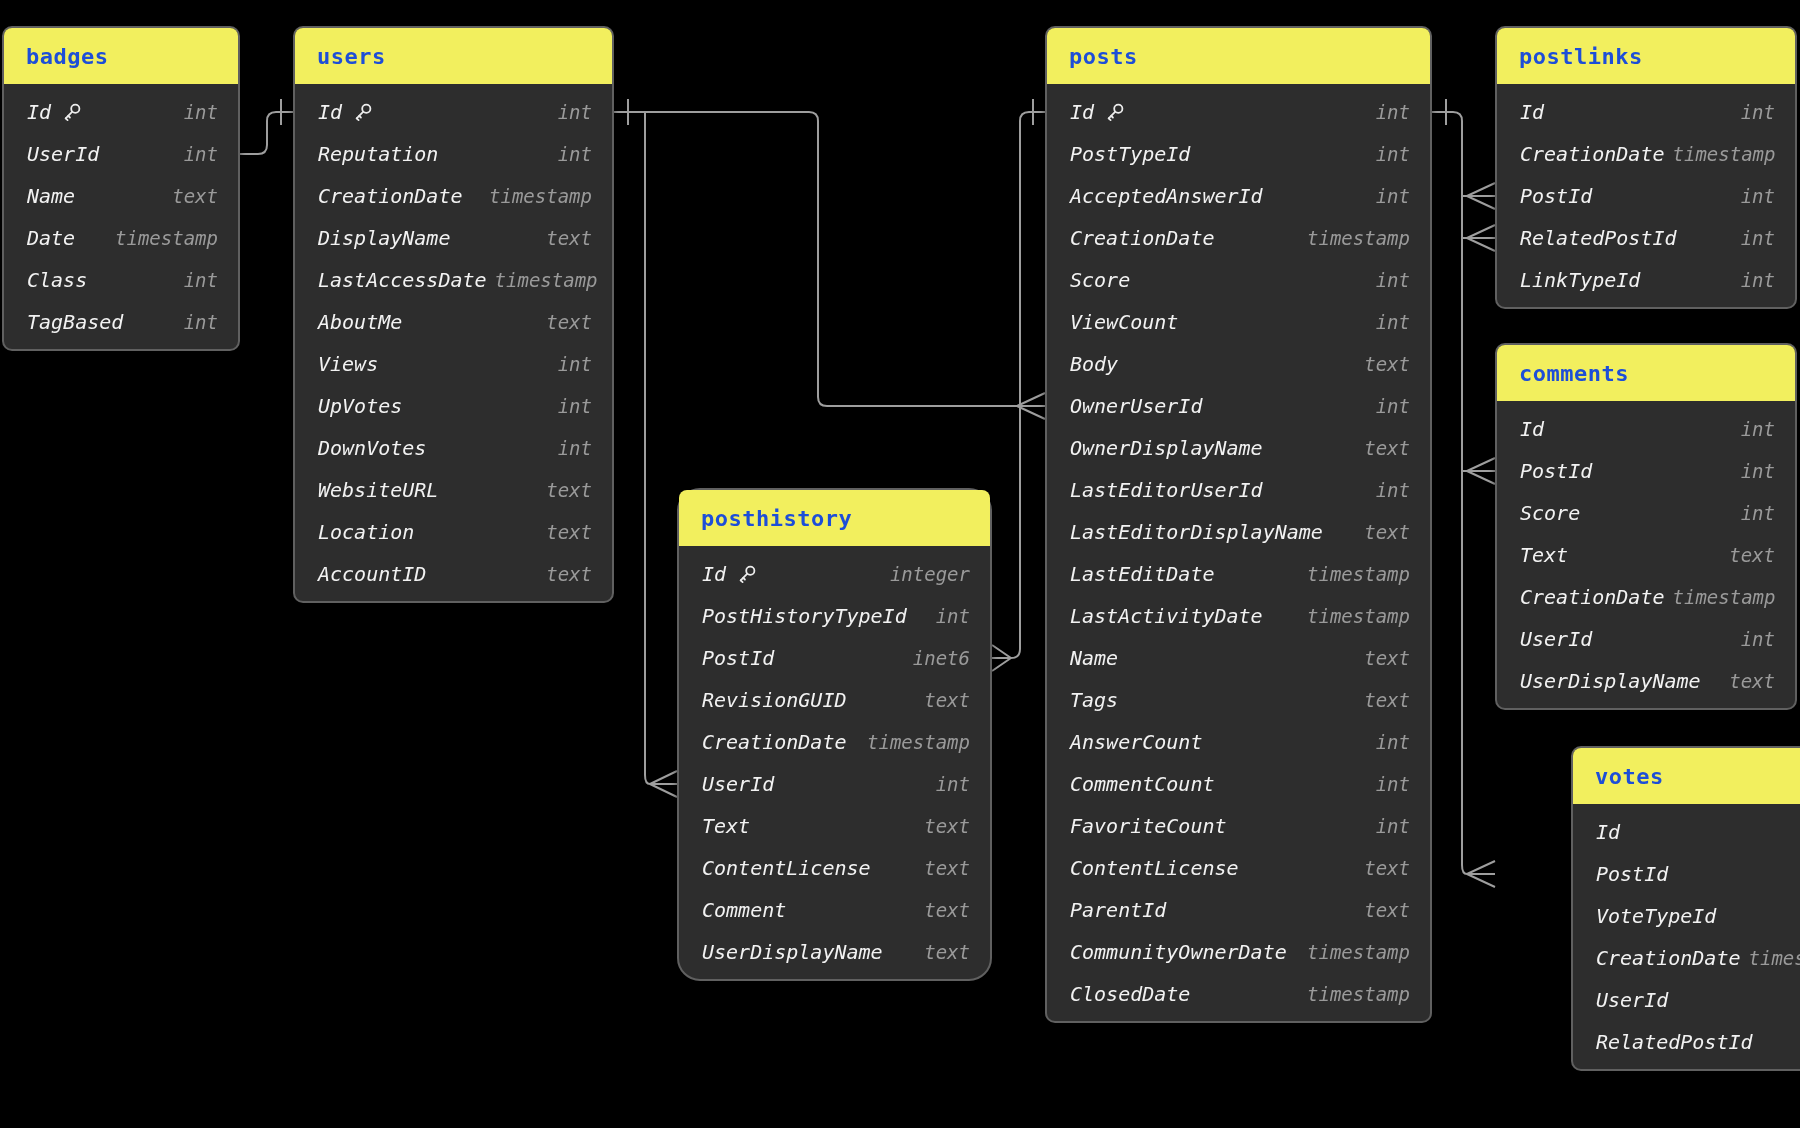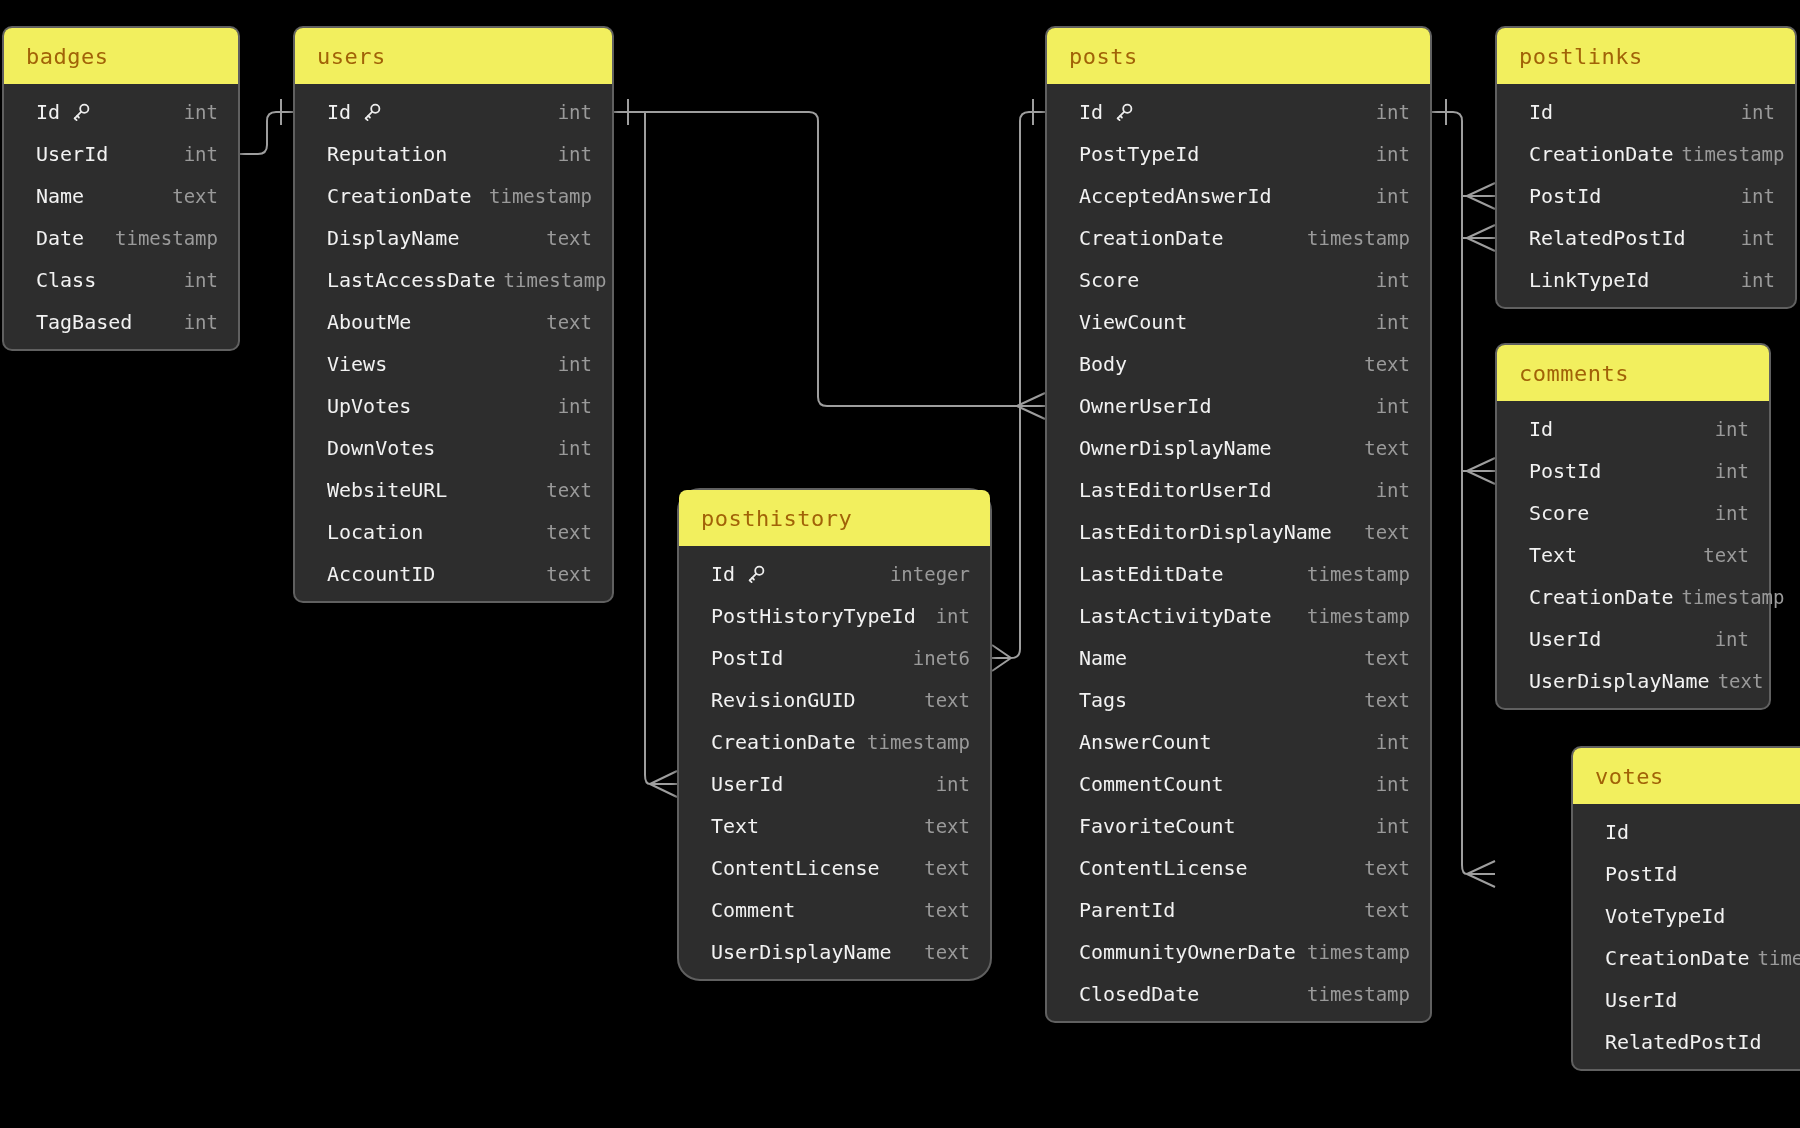--- a/index.html
+++ b/index.html
@@ -4,22 +4,22 @@
 <style>
   html,body{margin:0;padding:0;background:#000;}
   body{width:1800px;height:1128px;overflow:hidden;}
   #canvas{position:relative;width:1800px;height:1128px;background:#000;
           font-family:"DejaVu Sans Mono",monospace;}
   .table{position:absolute;background:#2d2d2d;border:2px solid #606060;
          border-radius:10px;box-sizing:border-box;
          box-shadow:0 2px 6px rgba(0,0,0,0.6);}
   .table-header{height:56px;background:#f2ef5e;display:flex;align-items:center;
                 padding:0 22px;border-radius:8px 8px 0 0;box-sizing:border-box;}
-  .table-title{font-size:22px;font-weight:normal;color:#a16207;letter-spacing:0.5px;}
-  .table-body{padding:7px 0 6px 12px;}
+  .table-title{font-size:22px;font-weight:bold;color:#1d4ed8;letter-spacing:0.5px;}
+  .table-body{padding:7px 0 6px 3px;font-style:italic;}
   .field-row{height:42px;display:flex;align-items:center;justify-content:space-between;
              padding:0 20px;box-sizing:border-box;}
   .fname{font-size:20px;color:#f2f2f2;display:flex;align-items:center;gap:10px;white-space:nowrap;}
   .ftype{font-size:19px;color:#9a9a9a;white-space:nowrap;margin-left:8px;}
   .keyicon{flex:0 0 auto;display:inline-flex;}
   #wires{position:absolute;left:0;top:0;pointer-events:none;}
   #wires path{stroke:#9e9e9e;stroke-width:2;fill:none;stroke-linejoin:round;}
 </style>
 </head>
 <body>
@@ -425,21 +425,21 @@
           <span class="ftype">int</span>
         </div>
         <div class="field-row">
           <span class="fname">
             <span>LinkTypeId</span>
           </span>
           <span class="ftype">int</span>
         </div>
       </div>
     </div>
-    <div class="table" style="left: 1495px; top: 343px; width: 276px;">
+    <div class="table" style="left: 1495px; top: 343px; width: 302px;">
       <div class="table-header">
         <span class="table-title">comments</span>
       </div>
       <div class="table-body">
         <div class="field-row">
           <span class="fname">
             <span>Id</span>
           </span>
           <span class="ftype">int</span>
         </div>

